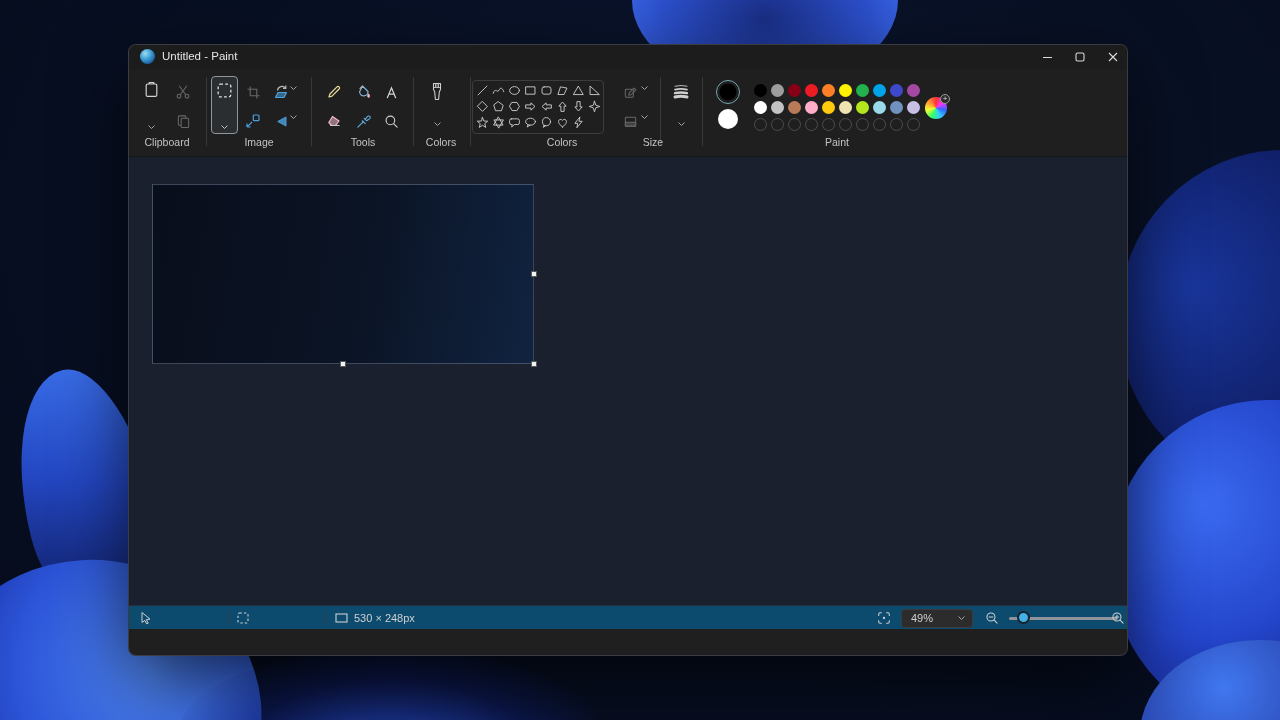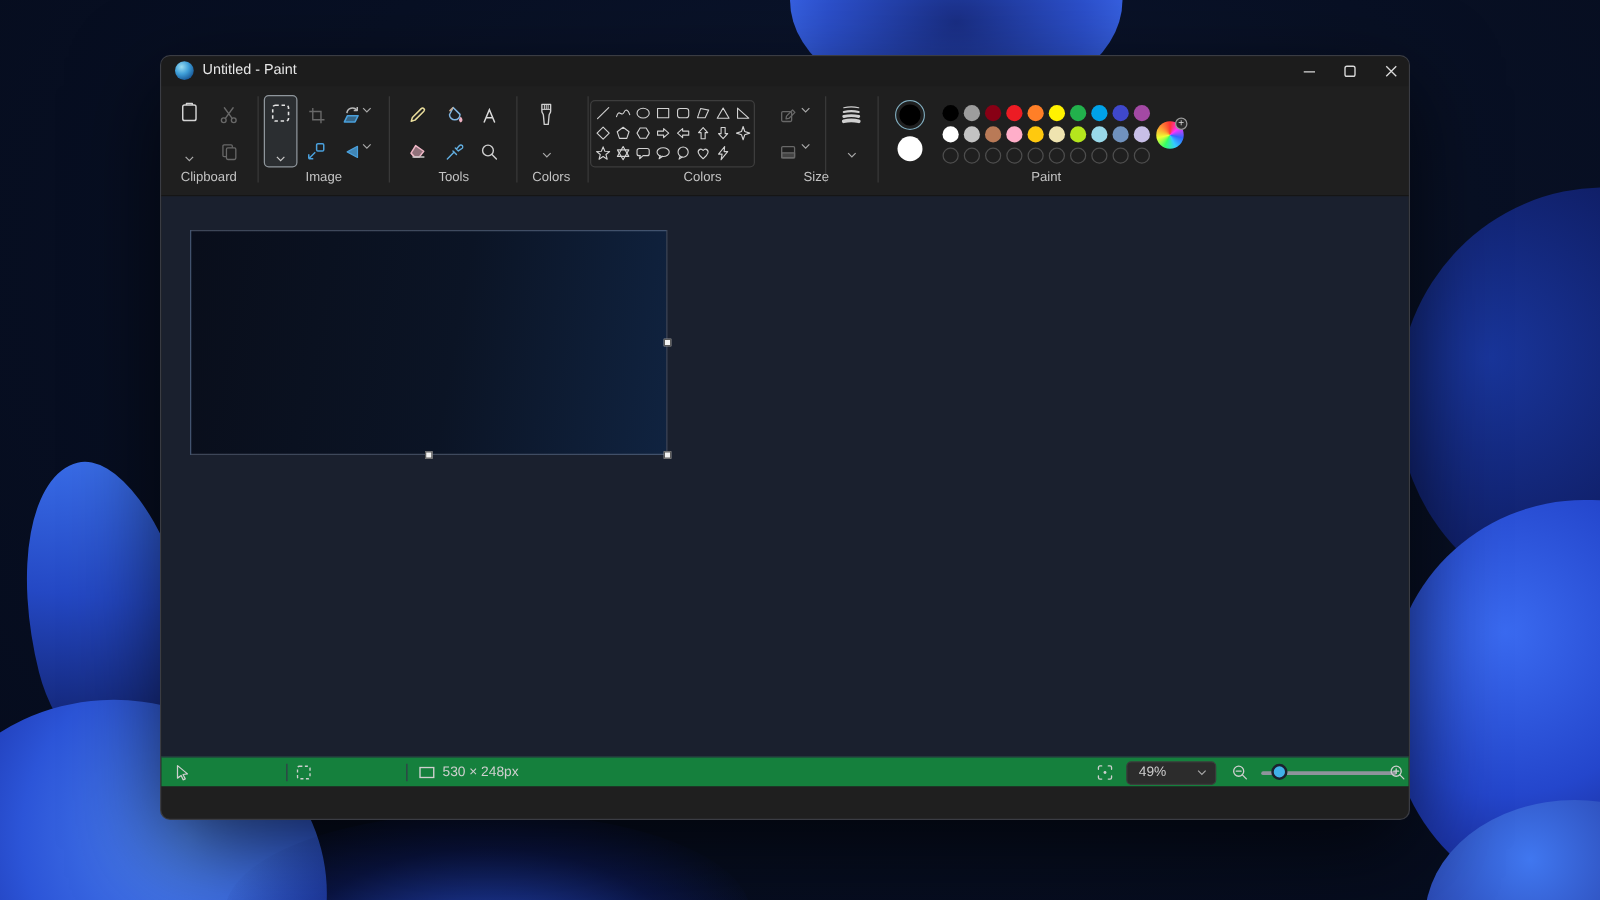--- a/index.html
+++ b/index.html
@@ -65,21 +65,21 @@
   .canvas { position:absolute; left:23px; top:27px; width:382px; height:180px;
     border:1px solid rgba(160,175,200,.35);
     background:linear-gradient(100deg, #090e1b 0%, #0b1425 55%, #102340 100%); }
   .handle { position:absolute; width:6px; height:6px; background:#f2f2f2;
     border:1px solid #5a5a5a; }
   .handle.r { right:-4px; top:50%; margin-top:-3px; }
   .handle.b { bottom:-4px; left:50%; margin-left:-3px; }
   .handle.br { right:-4px; bottom:-4px; }
 
   
-  .statusbar { position:relative; height:24px; background:#15803d; border-top:1px solid #262d3c;
+  .statusbar { position:relative; height:24px; background:#0c4a6e; border-top:1px solid #262d3c;
     font-size:11px; color:#cfcfcf; }
   .sb-item { position:absolute; top:50%; transform:translateY(-50%); display:flex;
     align-items:center; gap:6px; color:#cfcfcf; }
   .statusbar .vsep { top:5px; height:14px; background:#333a48; }
   .zoom-dd { position:absolute; left:772px; top:2.5px; width:72px; height:19px;
     background:#2c2c2c; border:1px solid #3b3b3b; border-radius:4px; display:flex;
     align-items:center; justify-content:space-between; padding:0 6px 0 9px; }
   .slider-track { position:absolute; left:880px; top:11px; width:108px; height:2.5px;
     border-radius:2px; background:#8f949c; }
   .slider-thumb { position:absolute; left:888px; top:5px; width:13px; height:13px;

